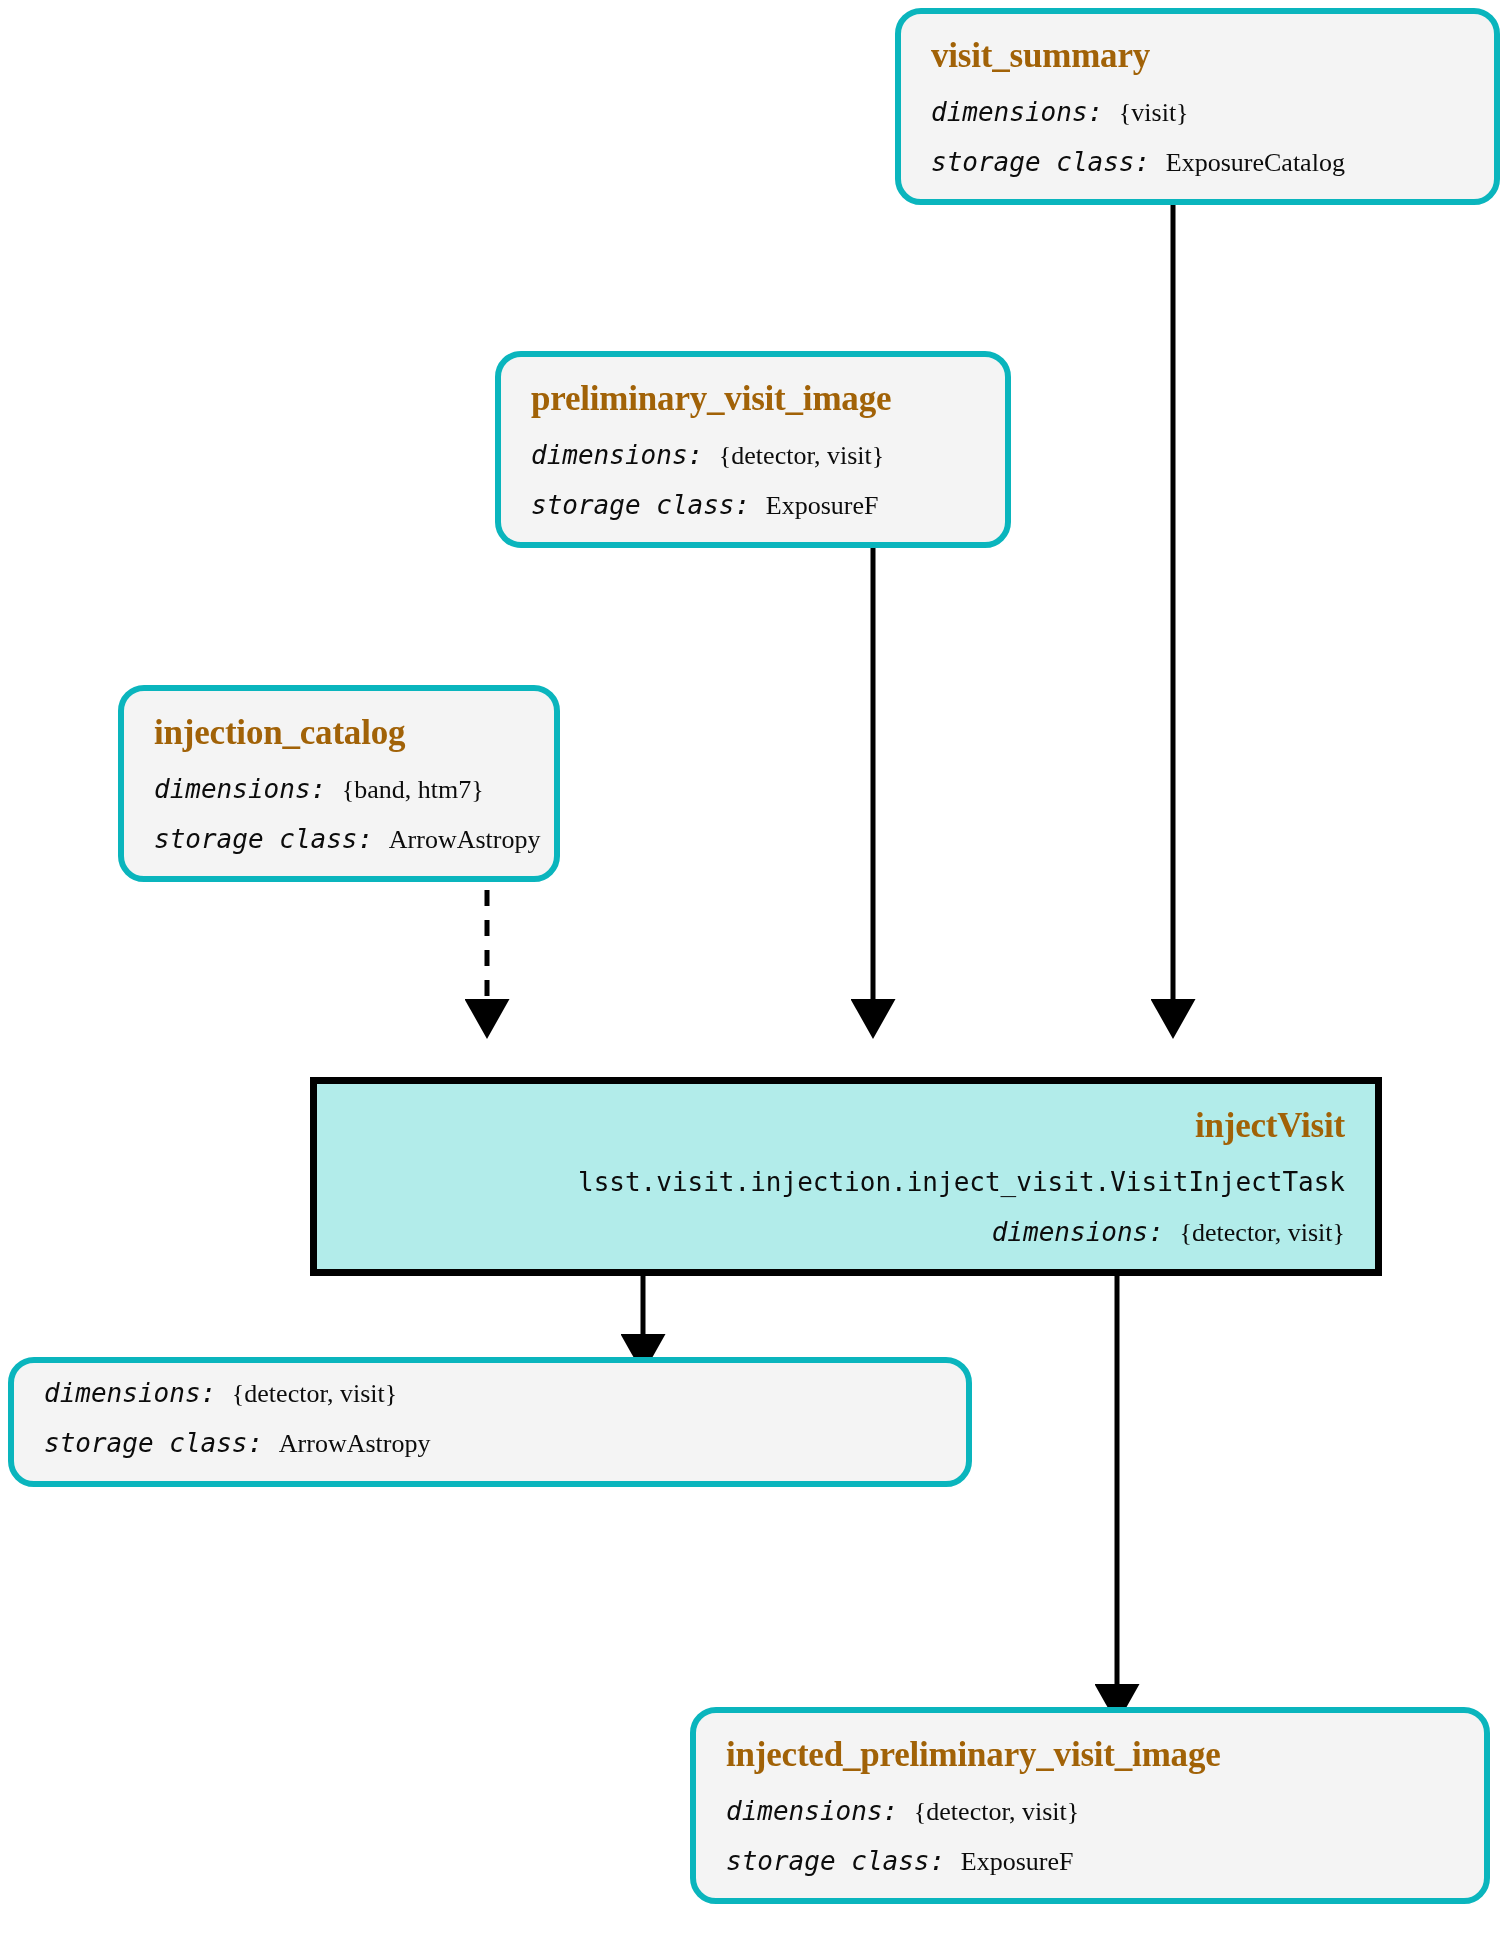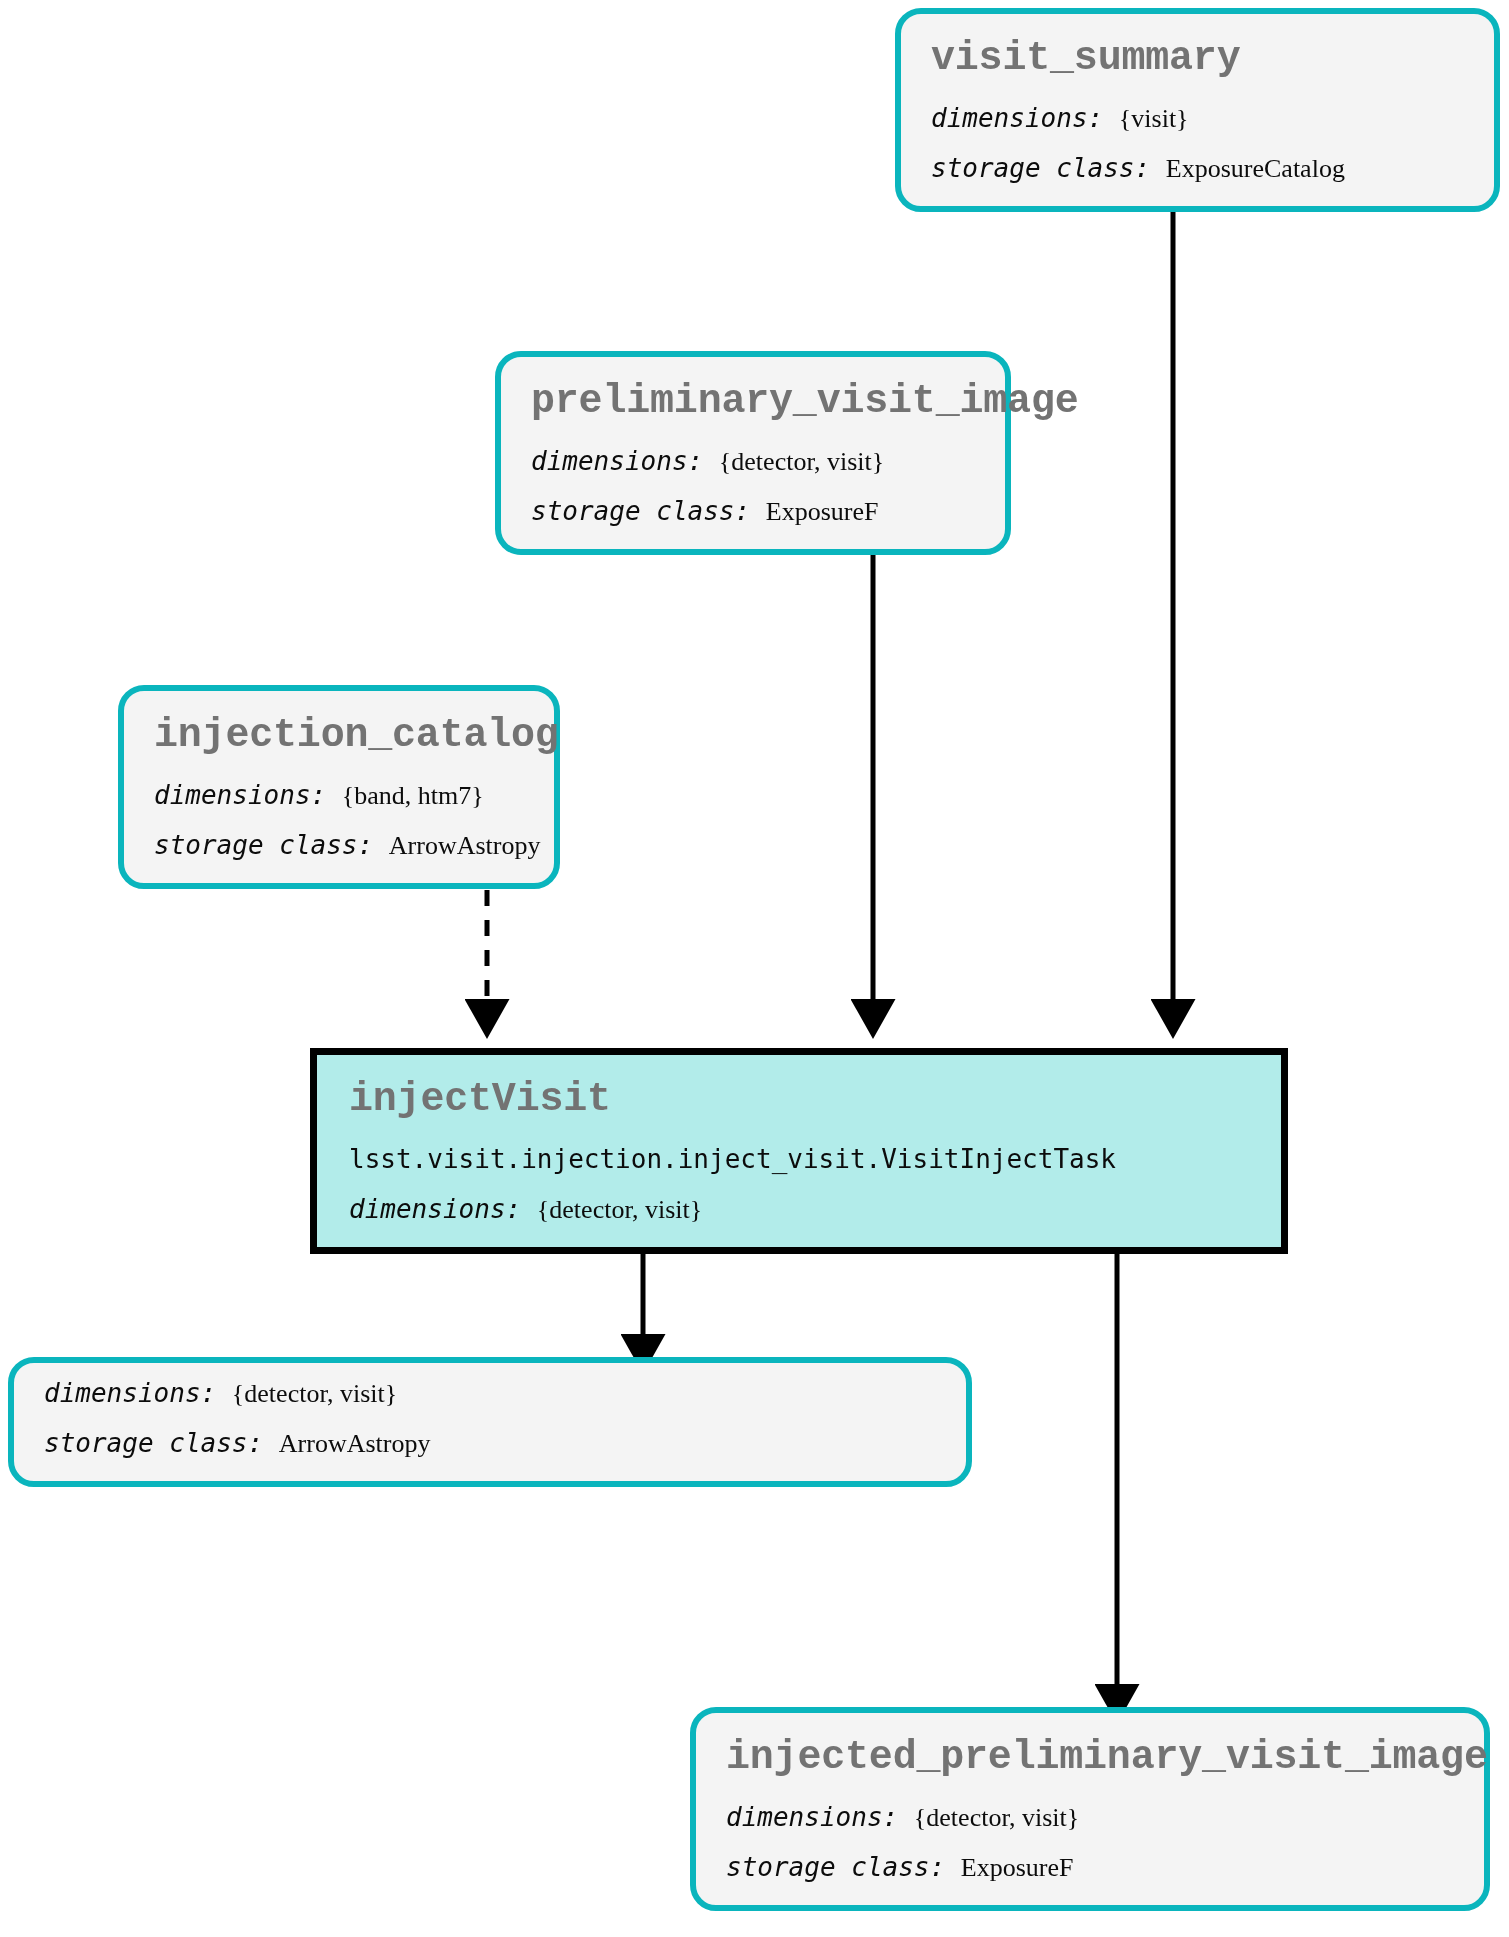--- a/index.html
+++ b/index.html
@@ -36,24 +36,24 @@
     border-radius: 26px;
     padding: 14px 30px 18px 30px;
   }
   .node.task {
     background: #b2ecea;
     border: 7px solid #000000;
     border-radius: 0;
     padding: 14px 30px 18px 32px;
   }
   .node-title {
-    font-family: Liberation Mono, monospace;
+    font-family: Liberation Serif, serif;
     font-weight: bold;
-    font-size: 40px;
-    color: #737373;
+    font-size: 35px;
+    color: #a16207;
     letter-spacing: -0.2px;
     line-height: 1.25;
     white-space: nowrap;
     margin: 6px 0 18px 0;
   }
   .node-line {
     font-family: "DejaVu Sans Mono", monospace;
     font-size: 26px;
     color: #0c0c0c;
     line-height: 1.3;
@@ -71,21 +71,21 @@
     font-family: Liberation Serif, serif;
   }
   .task .node-line.path {
     font-style: normal;
   }
 
   
   #node-visit-summary            { left: 895px;  top: 8px;    width: 605px;  }
   #node-preliminary-visit-image  { left: 495px;  top: 351px;  width: 516px;  }
   #node-injection-catalog        { left: 118px;  top: 685px;  width: 442px;  }
-  #node-inject-visit             { left: 310px;  top: 1048px; width: 978px;  }
+  #node-inject-visit             { left: 310px;  top: 1077px; width: 1072px; align-items: flex-end;  }
   #node-injected-catalog         { left: 8px;    top: 1357px; width: 964px;  }
   #node-injected-image           { left: 690px;  top: 1707px; width: 800px;  }
 </style>
 </head>
 <body>
 
 <div id="canvas">
 
   <svg id="edges" viewBox="0 0 1509 1937" width="1509" height="1937" xmlns="http://www.w3.org/2000/svg">
     <defs>

